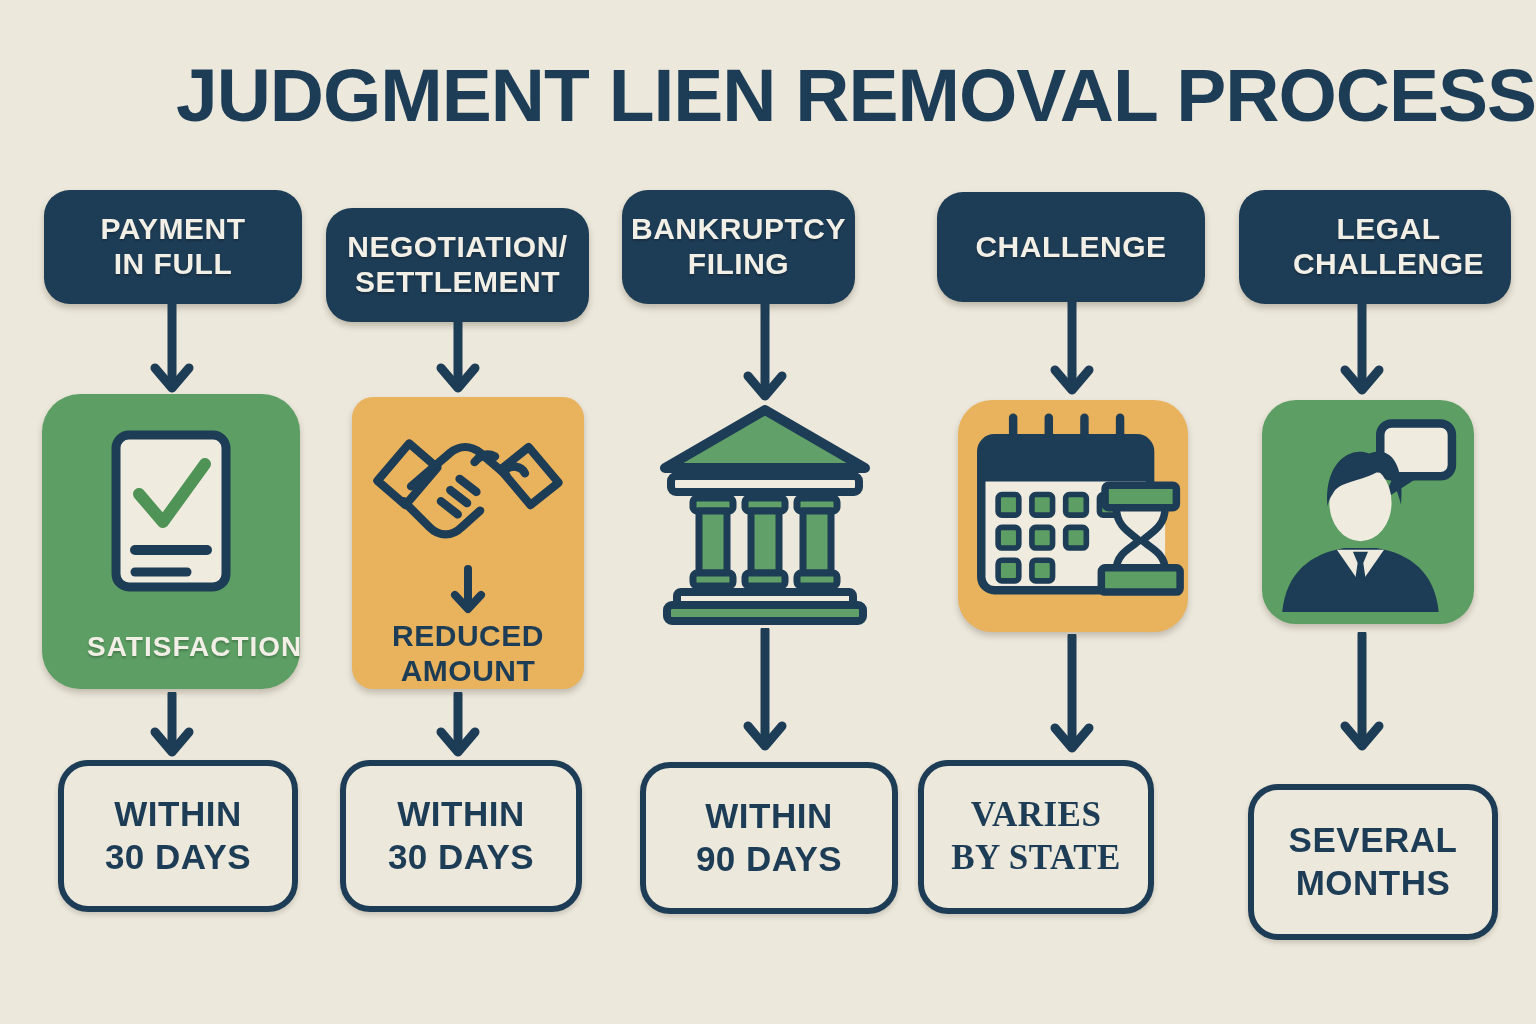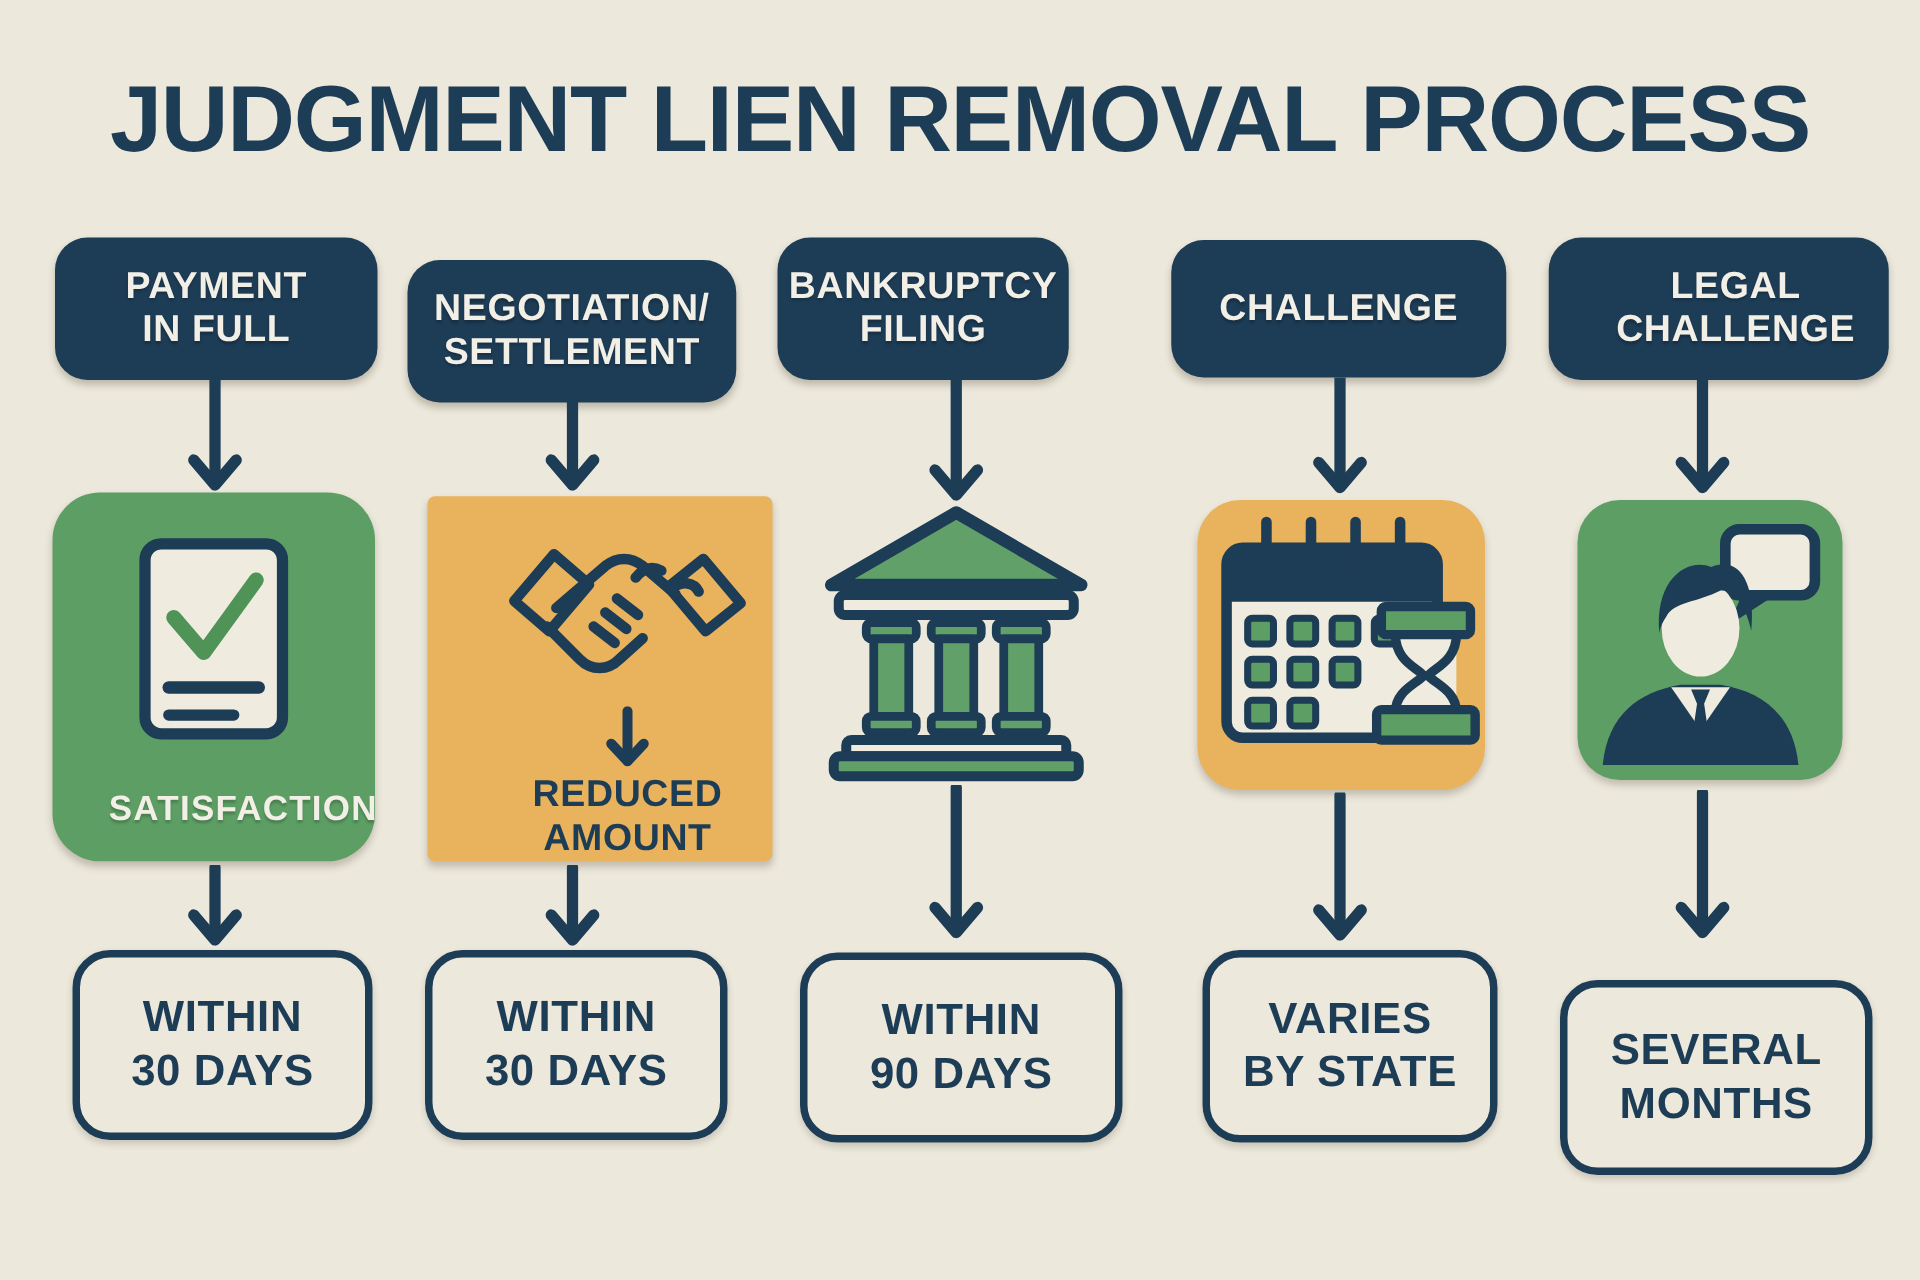--- a/index.html
+++ b/index.html
@@ -3,21 +3,21 @@
 <meta charset="utf-8">
 <style>
   html,body { margin:0; padding:0; }
   .canvas {
     position:relative; width:1536px; height:1024px; overflow:hidden;
     background:#ECE8DC;
     font-family:"Liberation Sans","DejaVu Sans",sans-serif;
   }
   .title {
     position:absolute; left:0; right:0; top:52px;
-    text-align:center; font-size:75px; font-weight:bold;
+    text-align:right; font-size:75px; font-weight:bold;
     letter-spacing:-1px; color:#1D3C55; margin:0;
   }
   .pre { white-space:pre-line; }
   
   .hdr {
     position:absolute; background:#1D3C55; border-radius:26px;
     color:#F2EFE7; font-weight:bold; font-size:30px; line-height:1.16;
     display:flex; align-items:center; justify-content:center; text-align:center;
     letter-spacing:.5px;
     box-shadow:0 4px 6px rgba(70,60,40,.28);
@@ -29,22 +29,22 @@
   #hdr4{left:937px; top:192px; width:268px; height:110px;}
   #hdr5{left:1239px;top:190px; width:245px; height:114px;padding-left:27px;}
   .varrow{ position:absolute; }
   .varrow path{ stroke:#1D3C55; stroke-width:9; fill:none;
                 stroke-linecap:round; stroke-linejoin:round; }
   
   .ibox{ position:absolute; box-shadow:0 4px 6px rgba(70,60,40,.25); }
   .green-box{ background:#5C9E63; }
   .orange-box{ background:#E9B25C; }
   #ibox1{left:42px;  top:394px; width:258px; height:295px; border-radius:38px;}
-  #ibox2{left:342px; top:397px; width:232px; height:292px; border-radius:6px;
-         display:flex; flex-direction:column; align-items:center;padding-left:44px;}
+  #ibox2{left:352px; top:397px; width:232px; height:292px; border-radius:21px;
+         display:flex; flex-direction:column; align-items:center;}
   #ibox4{left:958px; top:400px; width:230px; height:232px; border-radius:34px;}
   #ibox5{left:1262px;top:400px; width:212px; height:224px; border-radius:34px;}
   .box-label-light{
     position:absolute; left:0; right:0; bottom:26px; text-align:center;
     color:#F2EFE7; font-weight:bold; font-size:28px; letter-spacing:1px;
     text-shadow:0 2px 2px rgba(0,0,0,.2);
     padding-left:45px;
   }
   .box-label-dark{
     margin-top:2px; text-align:center; color:#1D3C55; font-weight:bold;
@@ -55,21 +55,21 @@
   
   .outcome{
     position:absolute; border:6px solid #1D3C55; border-radius:30px;
     display:flex; align-items:center; justify-content:center; text-align:center;
     color:#1D3C55; font-weight:bold; font-size:35px; line-height:1.22;
     letter-spacing:.5px; box-shadow:0 3px 5px rgba(70,60,40,.2);
   }
   #out1{left:58px;  top:760px; width:228px; height:140px;}
   #out2{left:340px; top:760px; width:230px; height:140px;}
   #out3{left:640px; top:762px; width:246px; height:140px;}
-  #out4{left:962px; top:760px; width:224px; height:142px;}
+  #out4{left:918px; top:760px; width:224px; height:142px;font-family:Liberation Serif, serif;}
   #out5{left:1248px;top:784px; width:238px; height:144px;}
 </style>
 </head>
 <body>
 
 <div class="canvas">
 
   <h1 class="title">JUDGMENT LIEN REMOVAL PROCESS</h1>
 
   <div class="hdr pre" id="hdr1">PAYMENT

